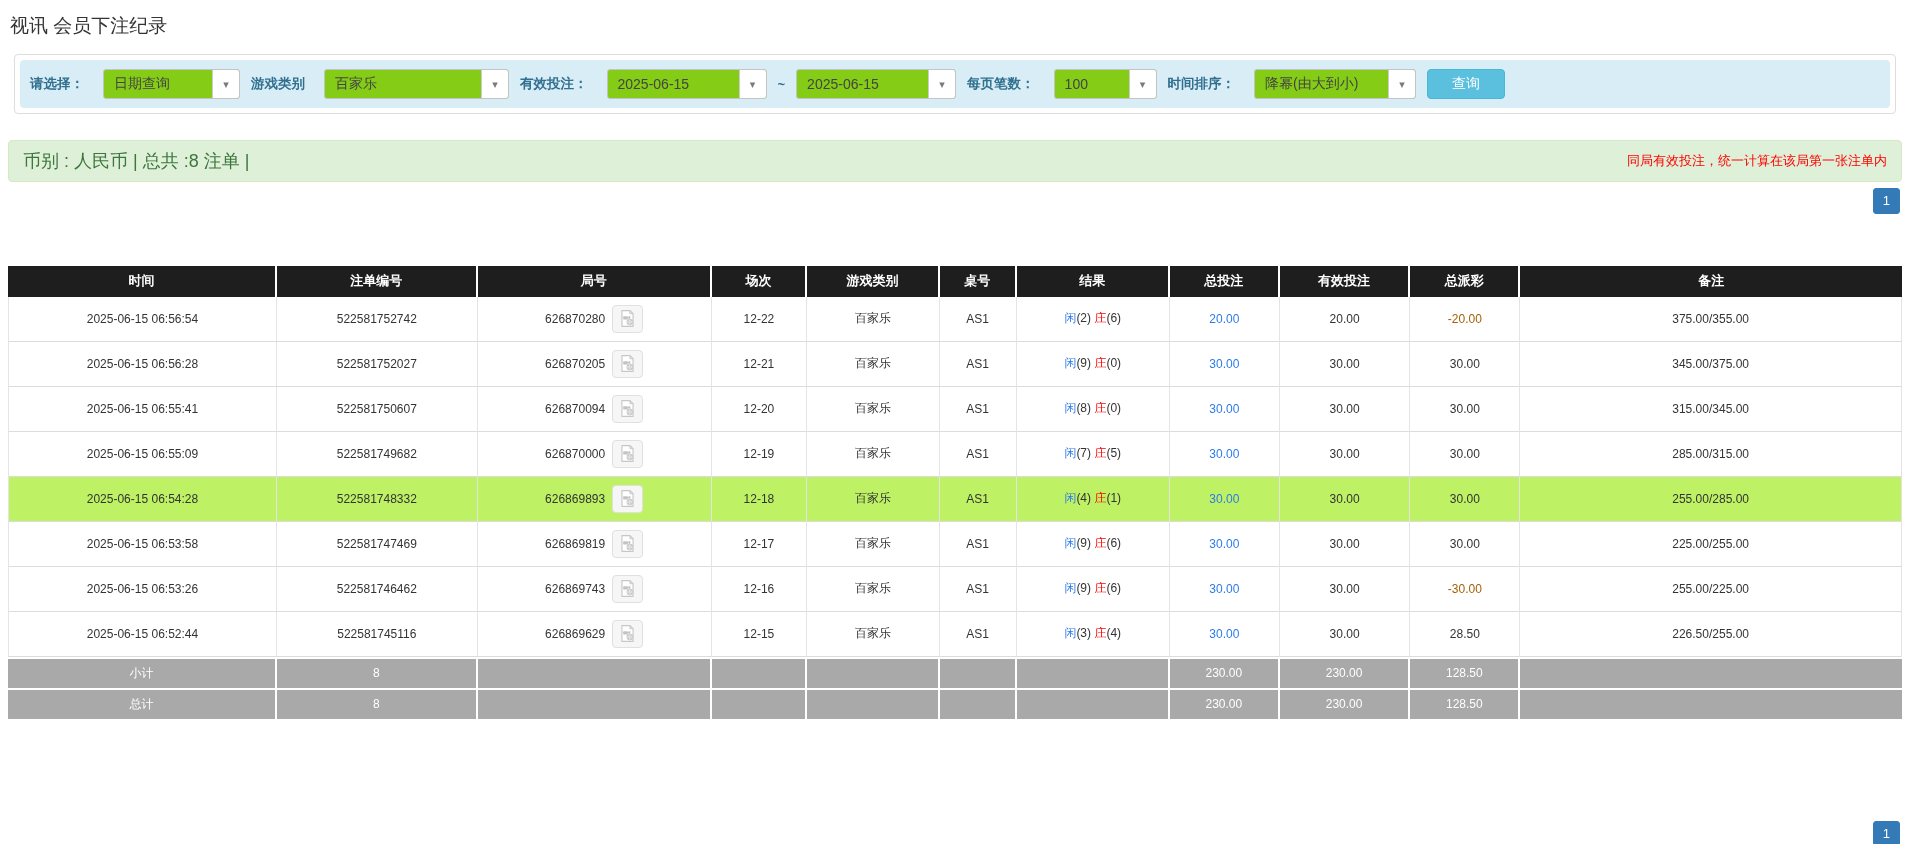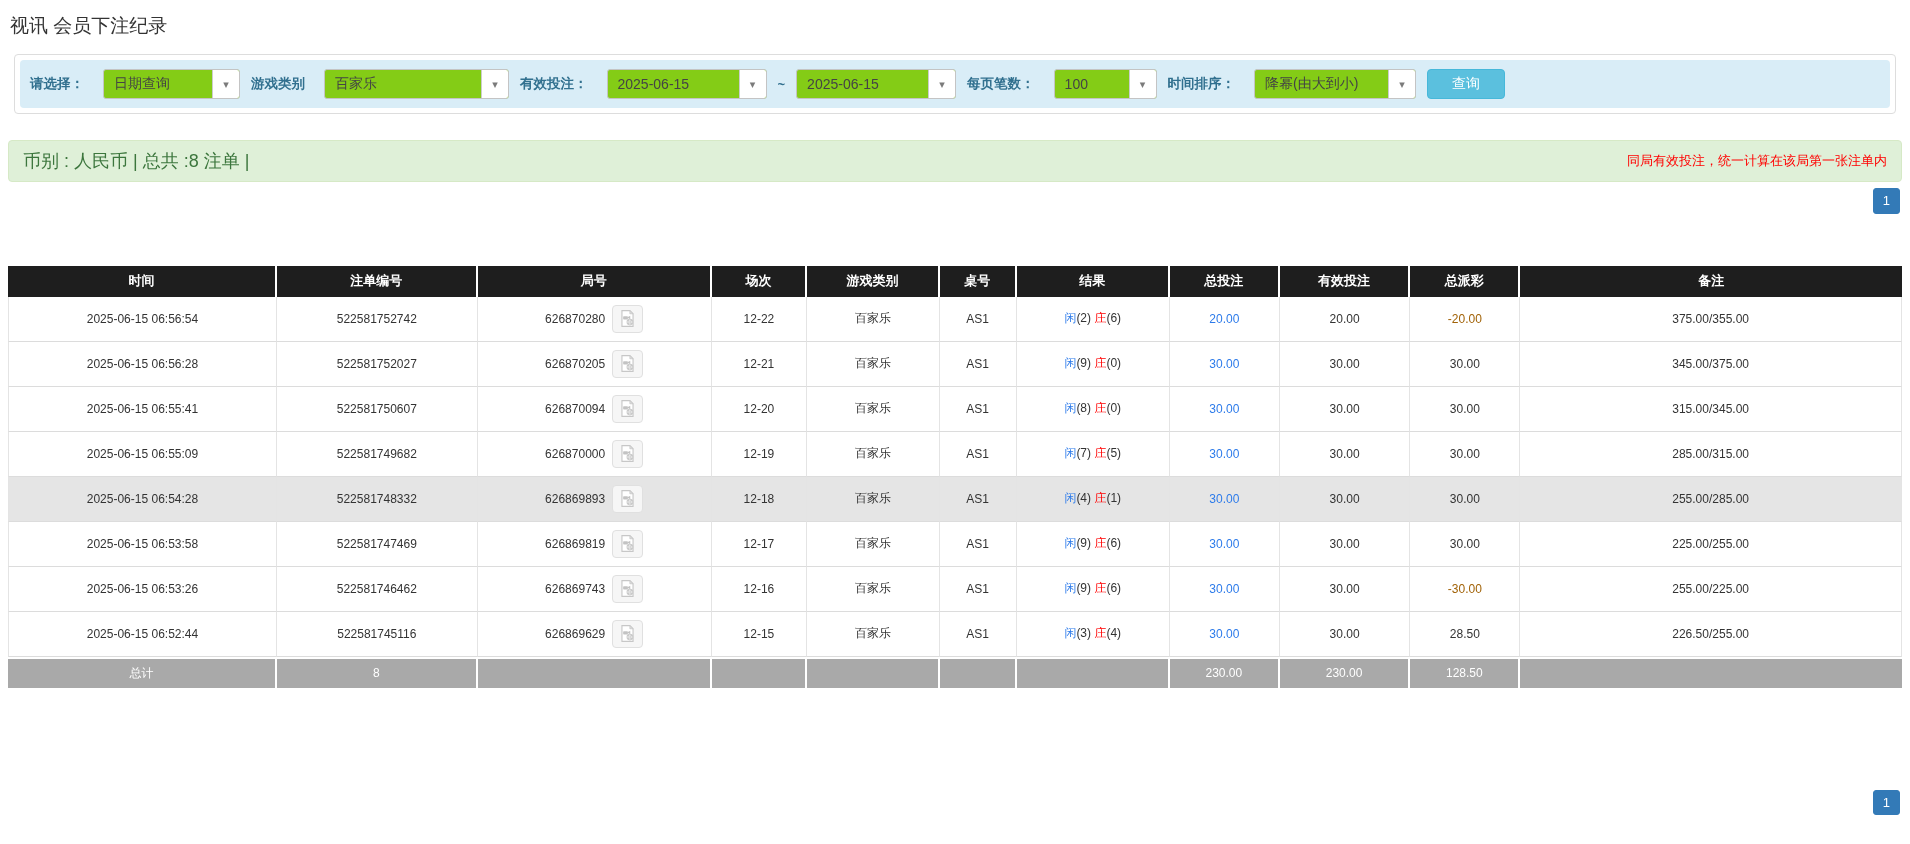--- a/index.html
+++ b/index.html
@@ -34,21 +34,21 @@
   .pager-bottom { margin-top:102px; }
   .page-btn { background:#337ab7; border:1px solid #337ab7; color:#fff; font-size:13px; padding:4px 9px; border-radius:3px; cursor:pointer; font-family:inherit; line-height:1.2; }
 
   
   table.records { width:calc(100% - 16px); margin:52px 8px 0; border-collapse:separate; border-spacing:0; table-layout:fixed;
     font-size:12px; text-align:center; }
   .records thead th { background:#1e1e1e; color:#fff; font-size:13px; font-weight:bold; height:31px; border-right:2px solid #fff; padding:0 4px; }
   .records thead th:last-child { border-right:none; }
   .records tbody td { height:45px; border-bottom:1px solid #dcdcdc; border-right:1px solid #e4e4e4; padding:0 4px; background:#fff; }
   .records tbody td:first-child { border-left:1px solid #e4e4e4; }
-  .records tbody tr.highlight td { background:#e5e5e5; }
+  .records tbody tr.highlight td { background:#bef264; }
   .link-blue { color:#2d7bea; cursor:pointer; }
   .neg { color:#a16207; }
   .res-p { color:#2d7bea; }
   .res-b { color:#ff0000; }
   .records tfoot td { background:#a9a9a9; color:#fff; height:31px; border-top:2px solid #fff; border-right:2px solid #fff; padding:0 4px; }
   .records tfoot td:last-child { border-right:none; }
 
   .video-btn { display:inline-flex; align-items:center; justify-content:center; width:31px; height:28px; margin-left:7px;
     background:#f6f6f6; border:1px solid #e0e0e0; border-radius:4px; vertical-align:middle; cursor:pointer; padding:0; }
   .round-wrap { display:inline-flex; align-items:center; }
@@ -379,30 +379,43 @@
         <td>AS1</td>
         <td><span class="res-p">闲</span><span>(3)</span> <span class="res-b">庄</span><span>(4)</span></td>
         <td><span class="link-blue">30.00</span></td>
         <td>30.00</td>
         <td>28.50</td>
         <td>226.50/255.00</td>
       </tr>
     </tbody>
   <tfoot id="foot-rows">
       <tr>
-        <td>总计</td>
+        <td>小计</td>
         <td>8</td>
         <td></td>
         <td></td>
         <td></td>
         <td></td>
         <td></td>
         <td>230.00</td>
         <td>230.00</td>
         <td>128.50</td>
         <td></td>
       </tr>
+      <tr>
+        <td>总计</td>
+        <td>8</td>
+        <td></td>
+        <td></td>
+        <td></td>
+        <td></td>
+        <td></td>
+        <td>230.00</td>
+        <td>230.00</td>
+        <td>128.50</td>
+        <td></td>
+      </tr>
     </tfoot>
 </table>
 
 <div class="pager pager-bottom">
   <button class="page-btn">1</button>
 </div>
 
 </body></html>

